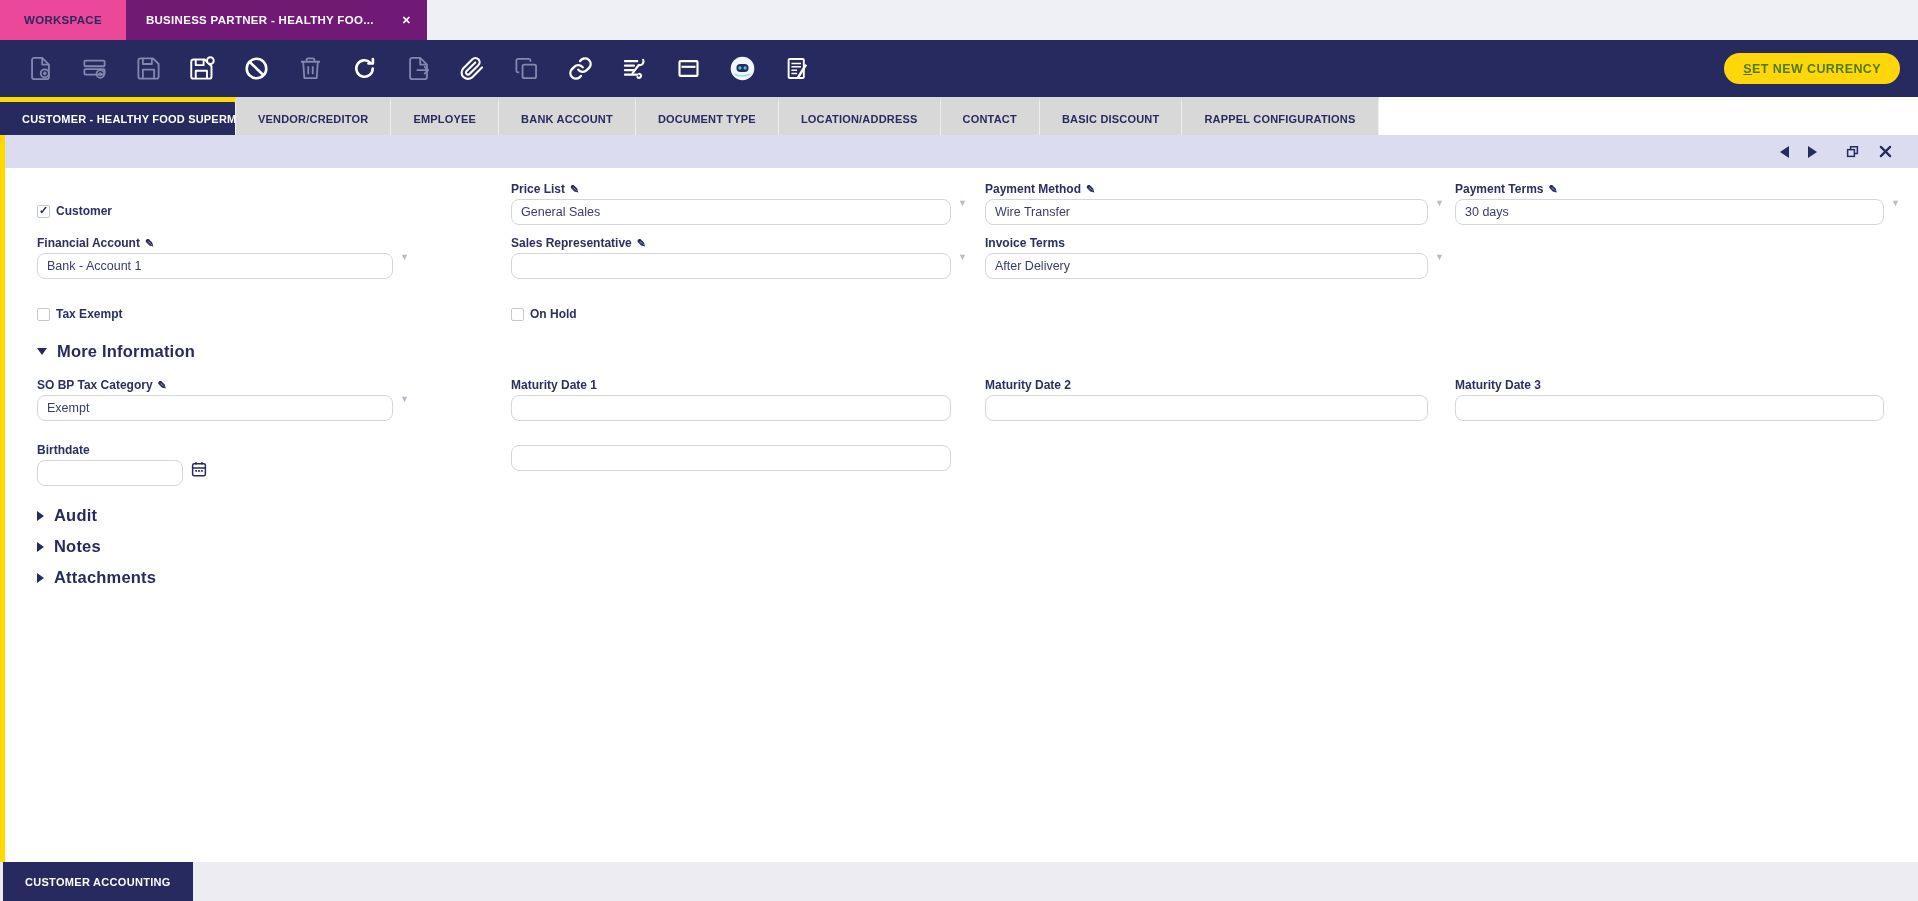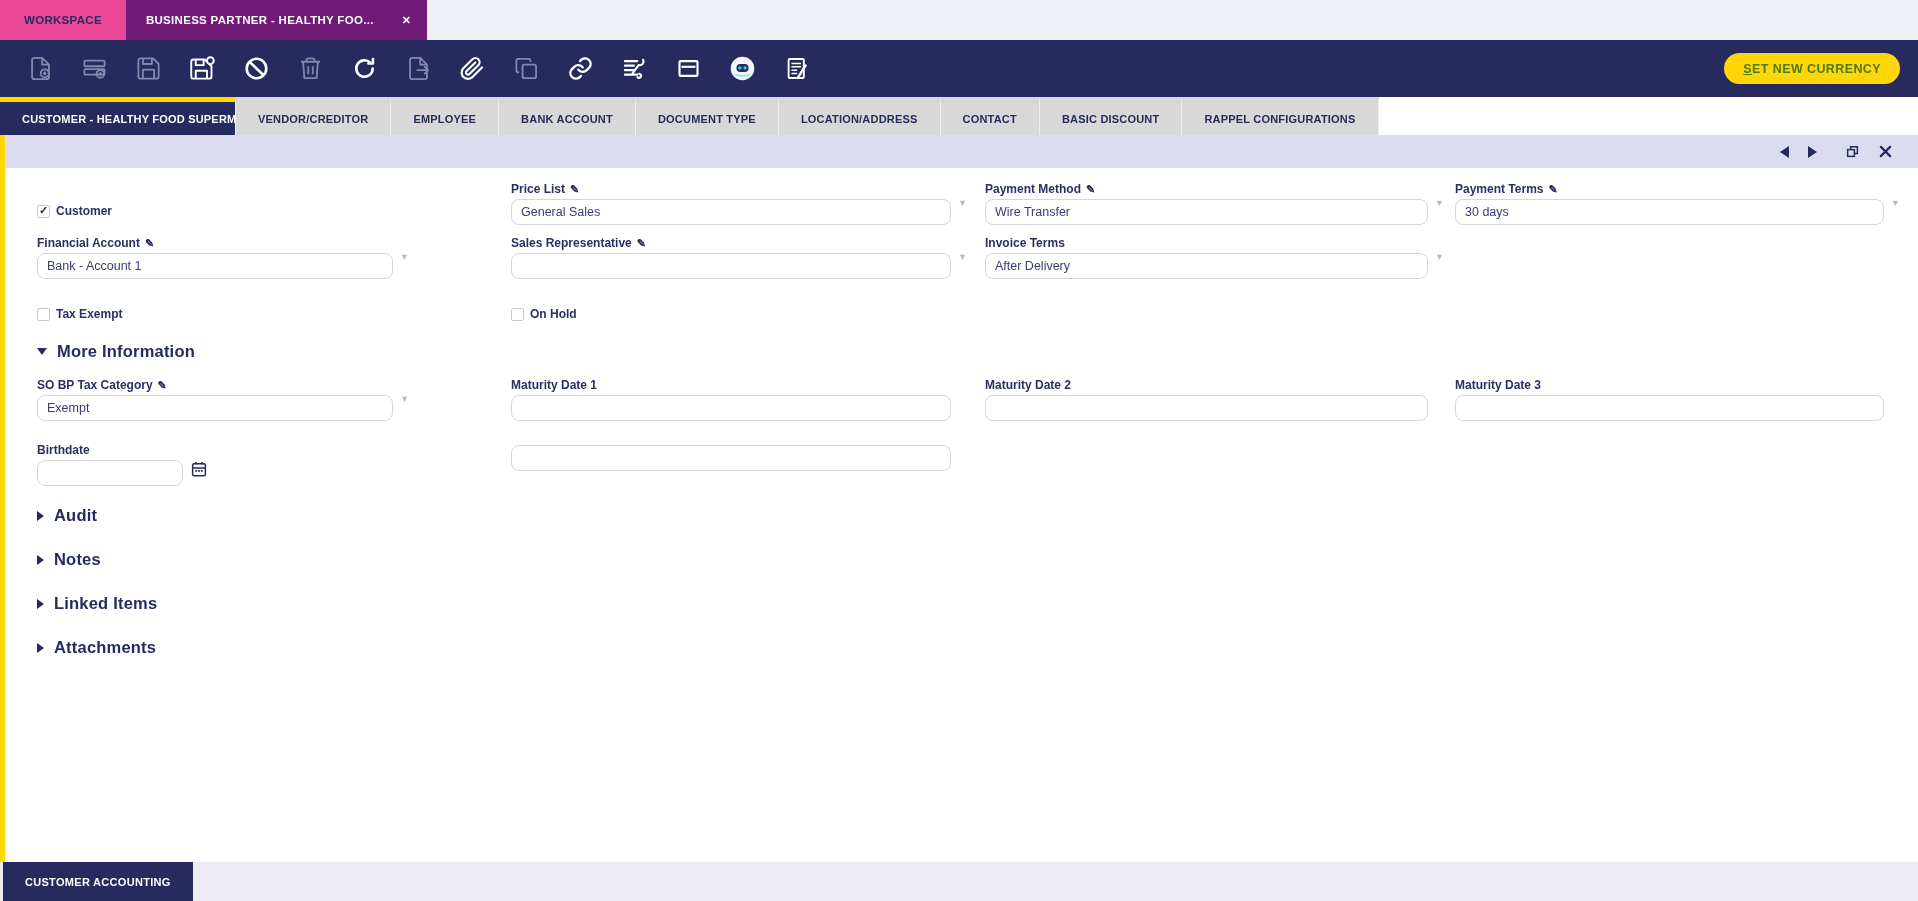--- a/index.html
+++ b/index.html
@@ -70,21 +70,21 @@
     font-weight:bold; font-size:16.5px; letter-spacing:.2px; }
   .tri-down  { width:0; height:0; border-left:5.5px solid transparent; border-right:5.5px solid transparent; border-top:7px solid #272a5e; }
   .tri-clsd  { width:0; height:0; border-top:5.5px solid transparent; border-bottom:5.5px solid transparent; border-left:7px solid #272a5e; }
 
   
   .bottombar { height:39px; background:#ececf2; display:flex; align-items:stretch; }
   .btab { background:#272a5e; color:#ffffff; font-weight:bold; font-size:11px;
     letter-spacing:.3px; display:flex; align-items:center; padding:16px 22px; margin-left:3px; white-space:nowrap; }
 
   .mt10 { margin-top:10px; } .mt28 { margin-top:28px; } .mt21 { margin-top:21px; }
-  .mt16 { margin-top:16px; } .mt9 { margin-top:21px; } .mt20 { margin-top:20px; } .mt25 { margin-top:25px;text-align:center; }
+  .mt16 { margin-top:16px; } .mt9 { margin-top:21px; } .mt20 { margin-top:20px; } .mt25 { margin-top:12px;text-align:center; }
 </style>
 </head>
 <body>
 
 <div class="titlebar">
   <div class="wtab workspace">WORKSPACE</div>
   <div class="wtab doc">
     <span>BUSINESS PARTNER - HEALTHY FOO...</span>
     <span class="wtab-close">✕</span>
   </div>
@@ -393,24 +393,20 @@
     <div class="sect mt20">
       <span class="tri-clsd"></span>
       <span>Audit</span>
     </div>
     <div class="sect mt25">
       <span class="tri-clsd"></span>
       <span>Notes</span>
     </div>
     <div class="sect mt25">
       <span class="tri-clsd"></span>
-      <span>Linked Items</span>
-    </div>
-    <div class="sect mt25">
-      <span class="tri-clsd"></span>
       <span>Attachments</span>
     </div>
 
   </div>
 </div>
 
 <div class="bottombar">
   <div class="btab">CUSTOMER ACCOUNTING</div>
 </div>
 

